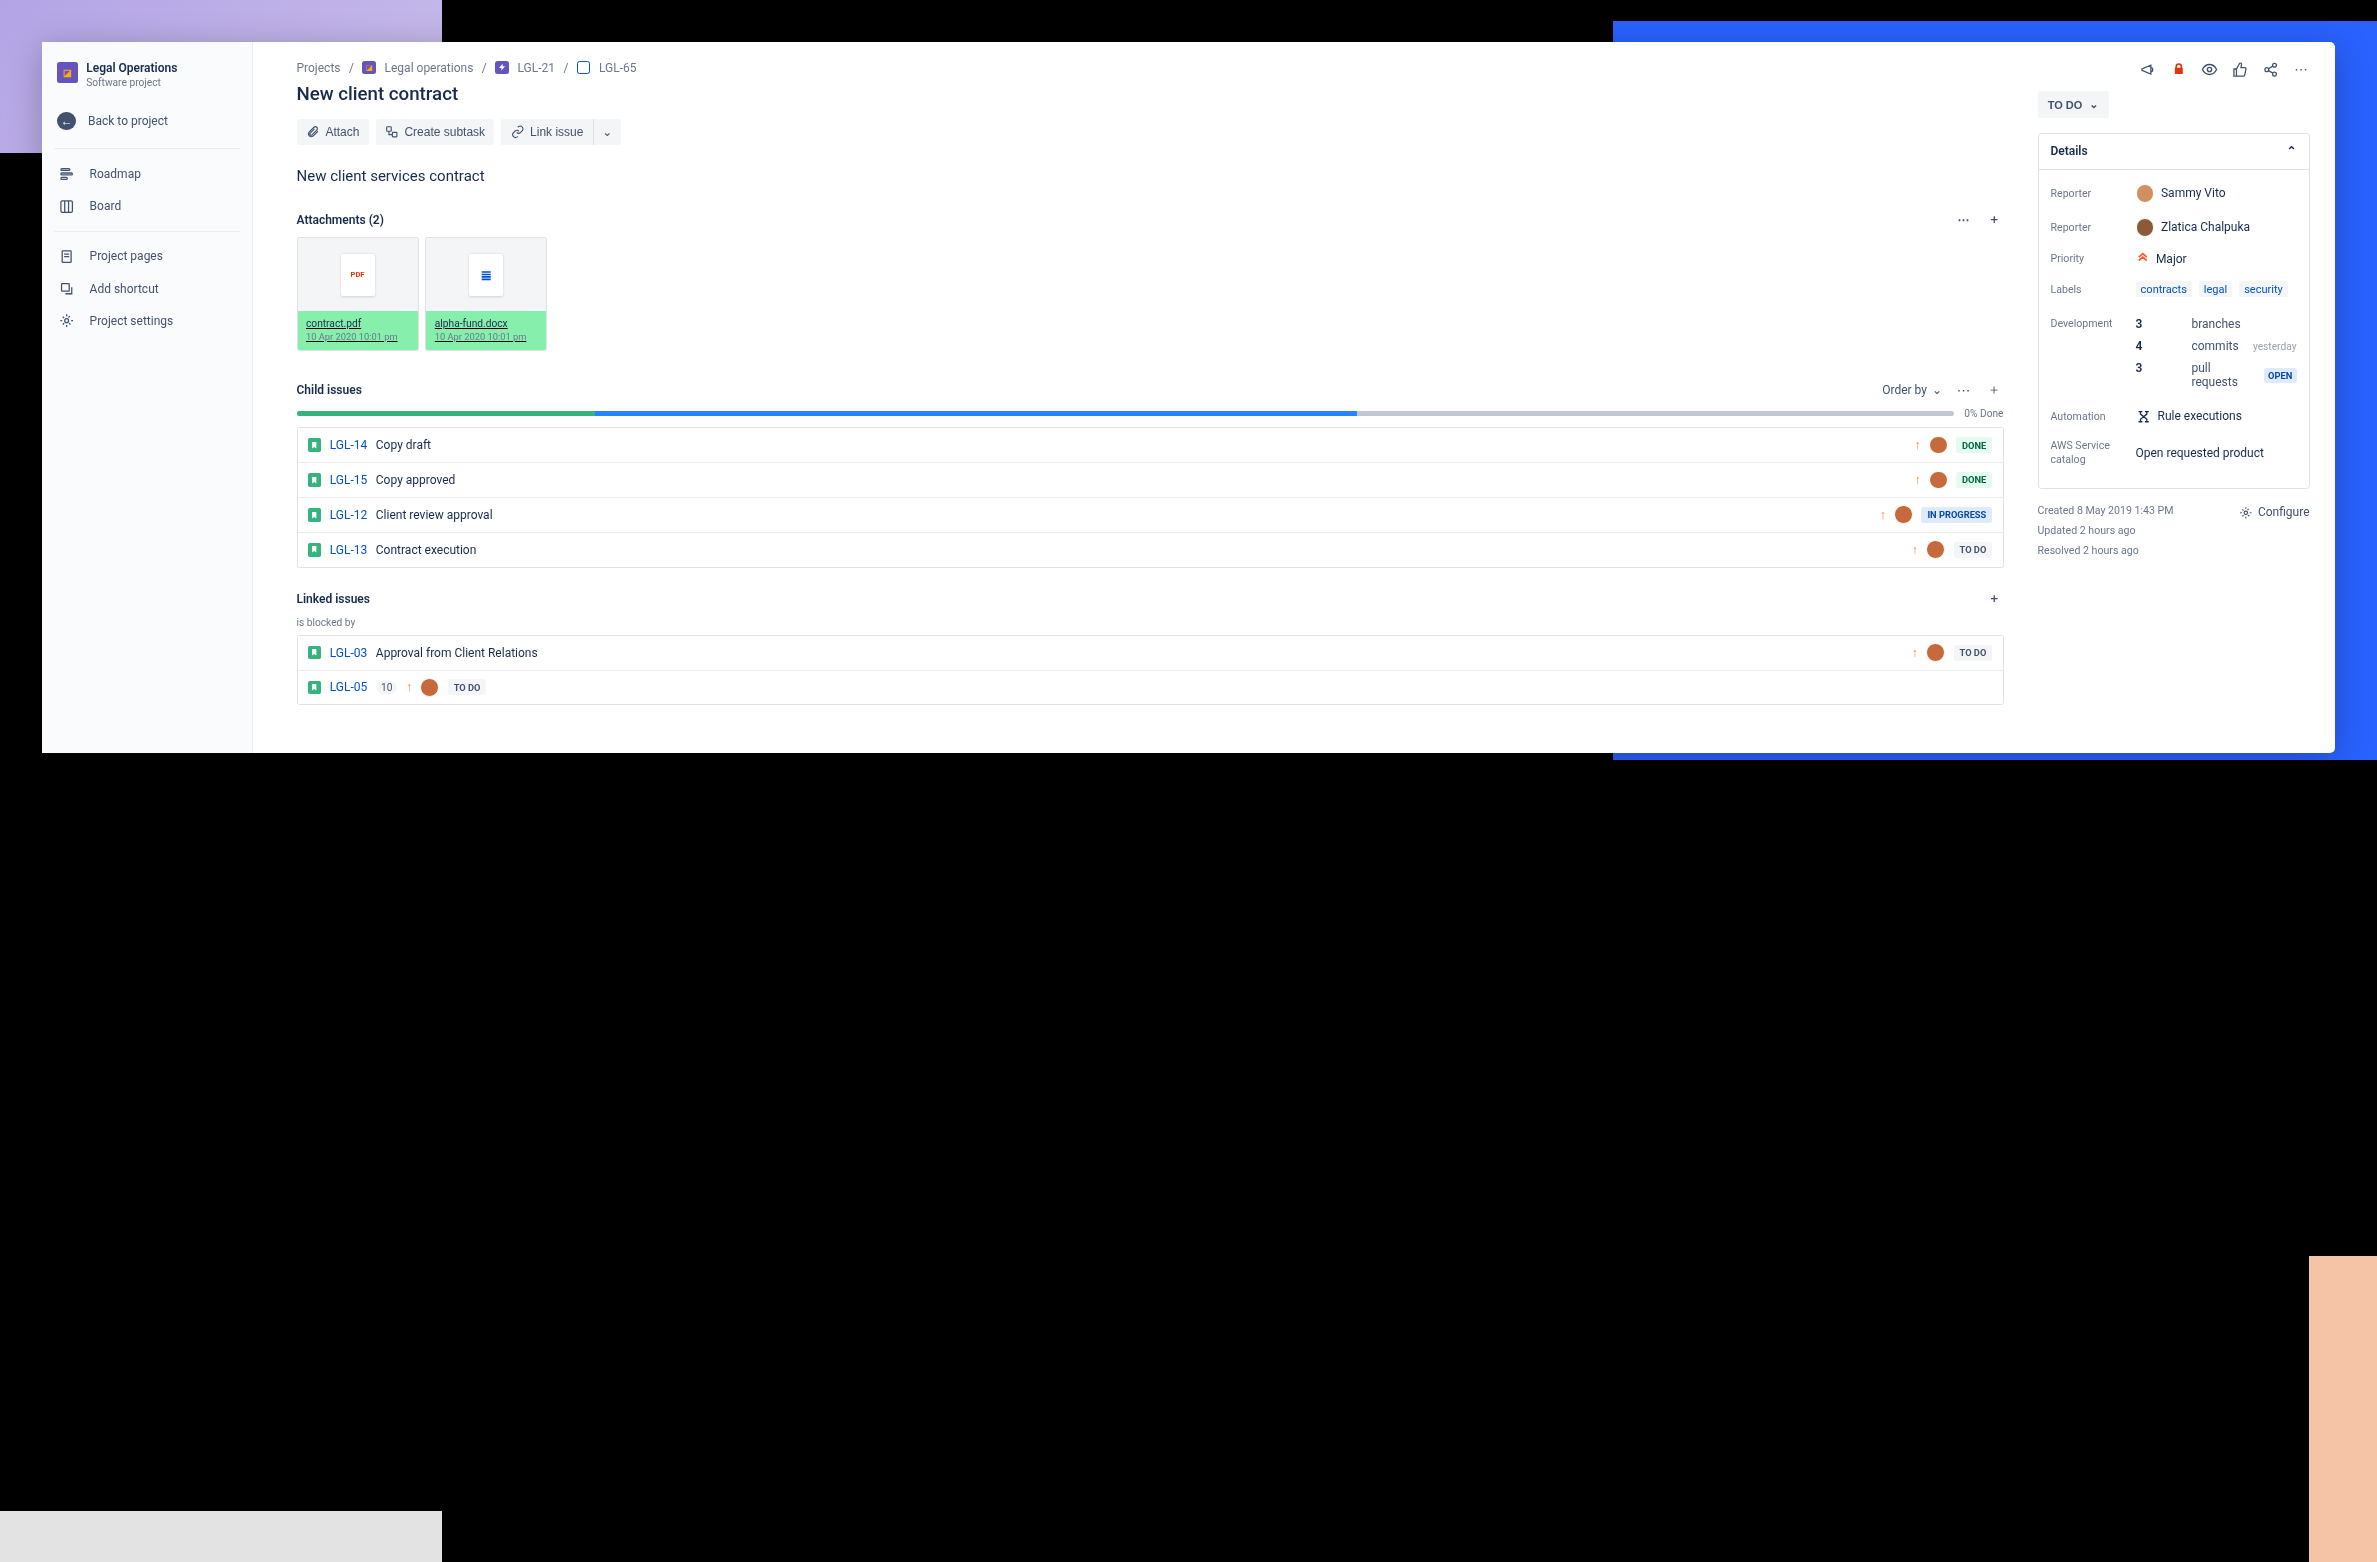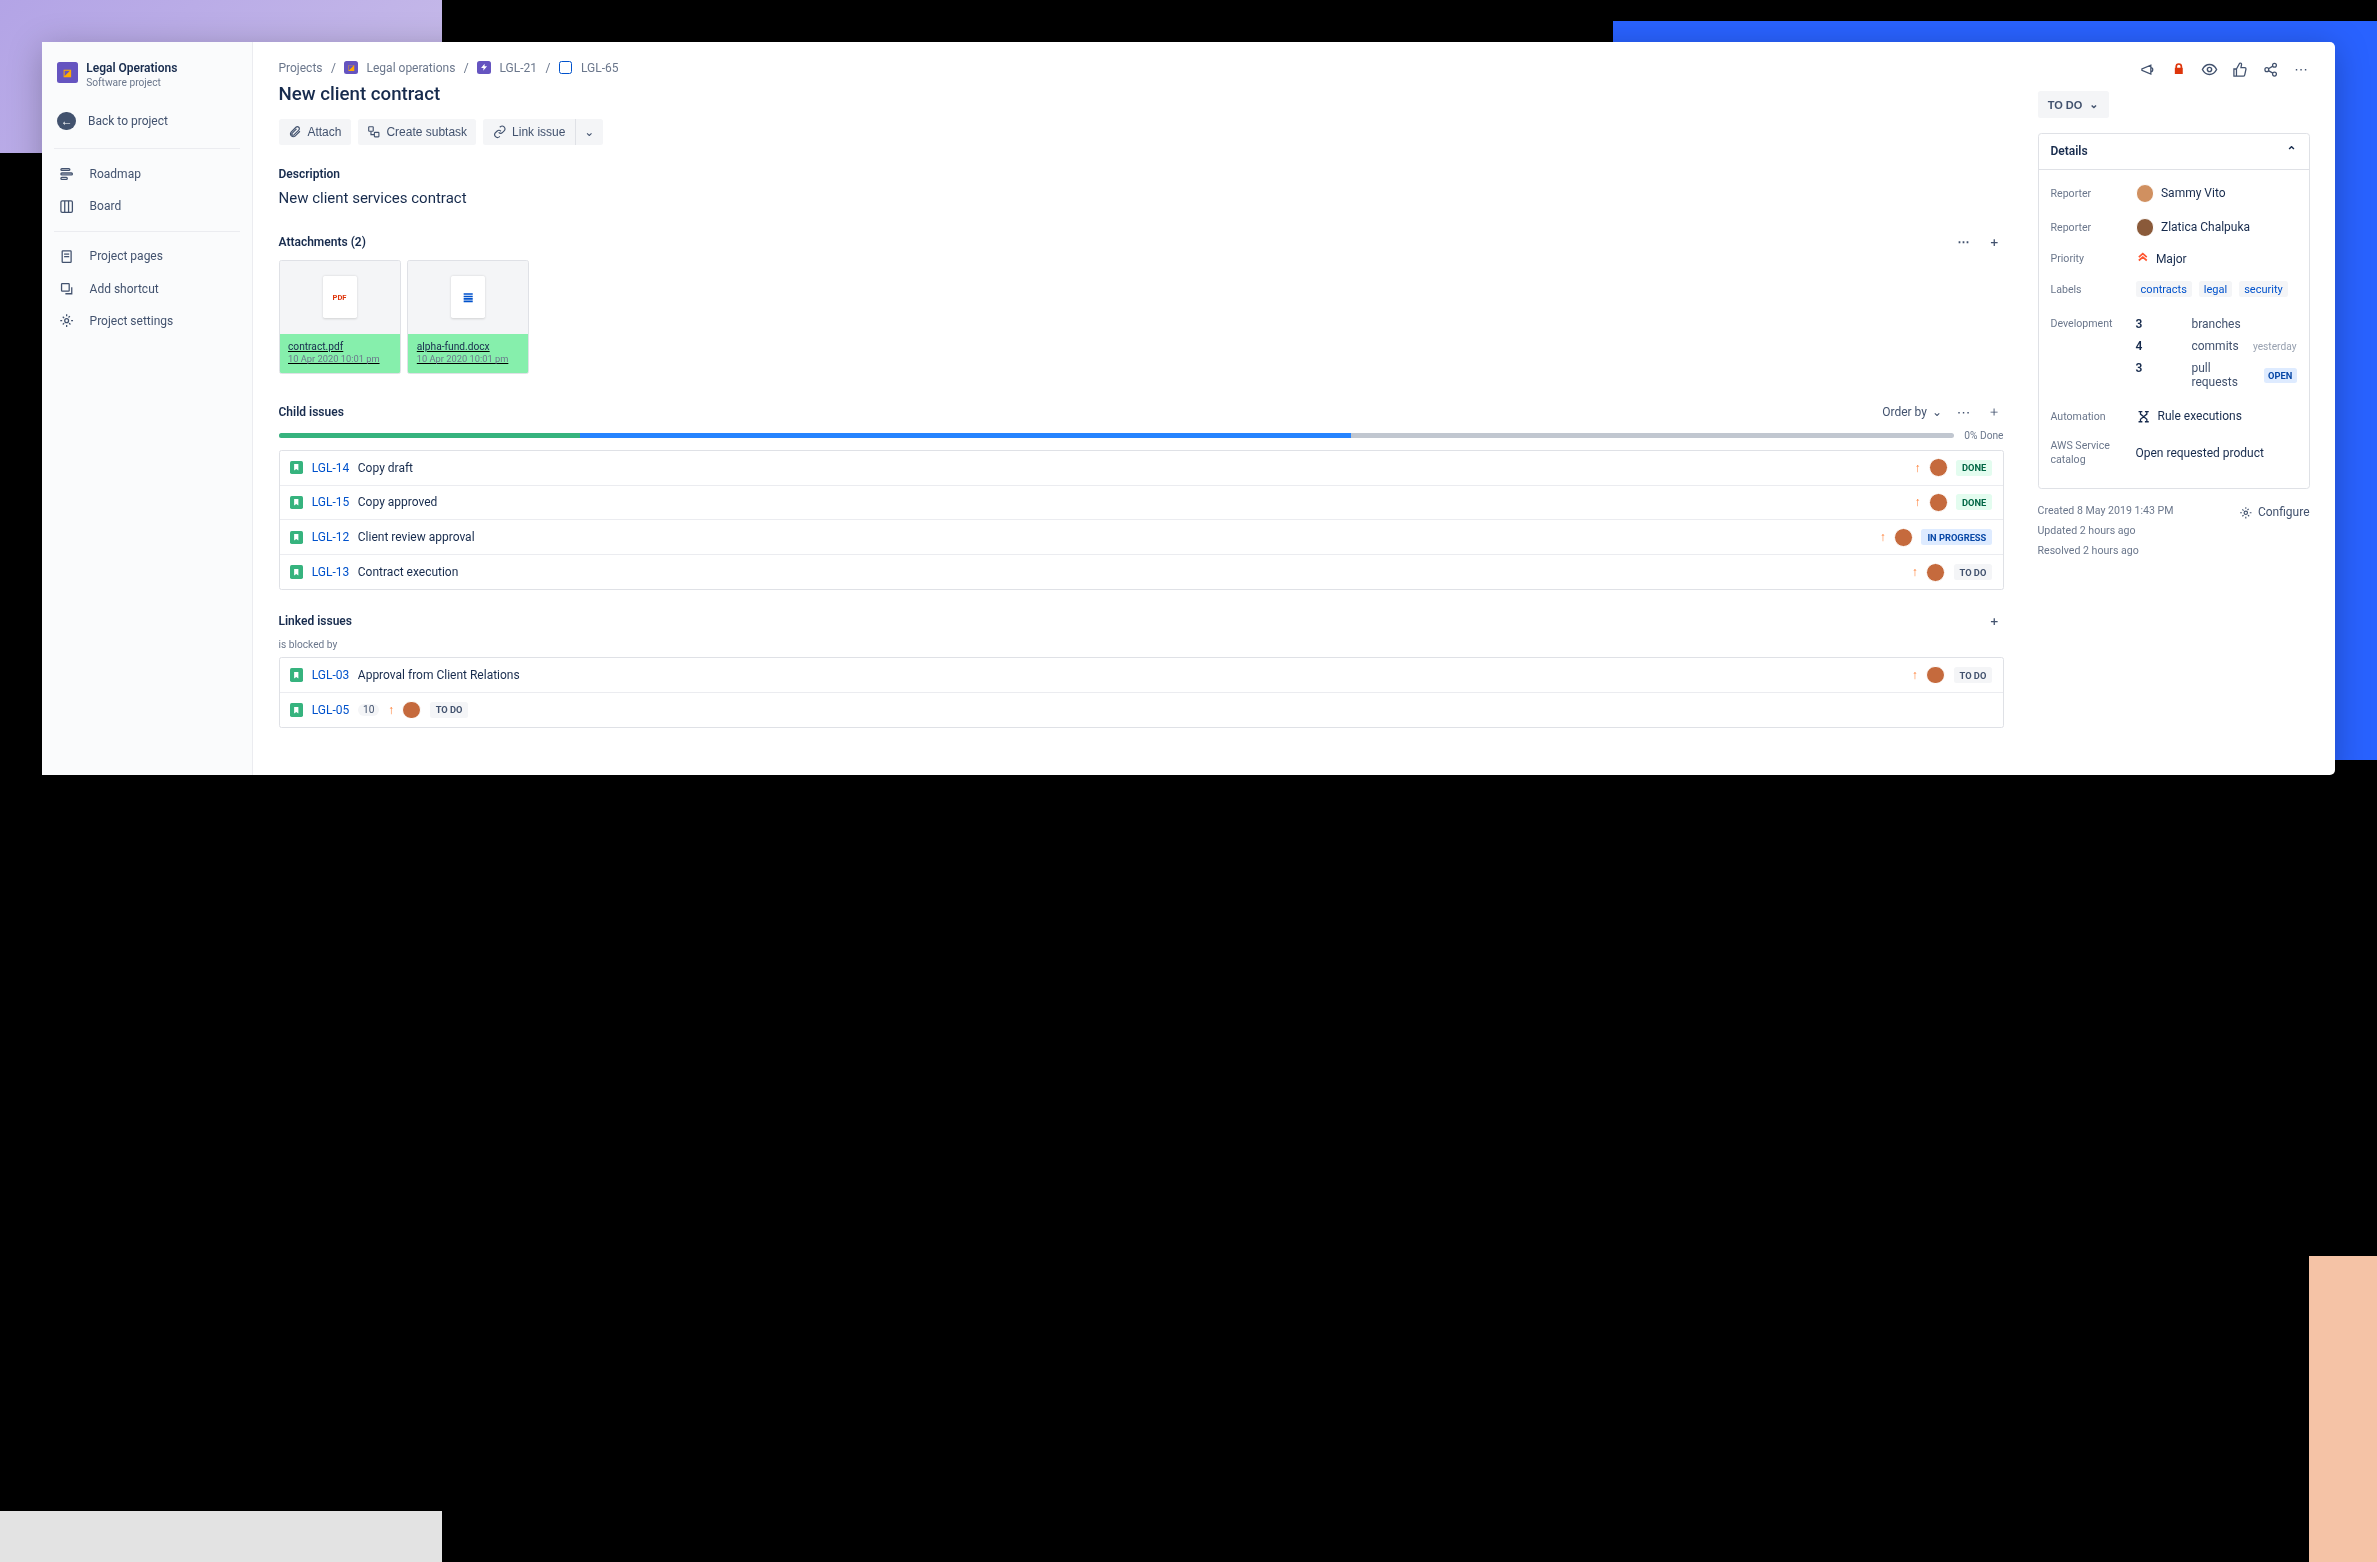--- a/index.html
+++ b/index.html
@@ -85,21 +85,21 @@
     width: 18.7px; height: 18.7px;
     display: flex; align-items: center; justify-content: center;
     margin-right: 13.6px; color: #42526e;
   }
 
   
   .main {
     flex: 1; padding: 18.7px 25.5px 25.5px;
     display: flex; gap: 34px;
   }
-  .content { flex: 1; min-width: 0; }
+  .content { flex: 1; min-width: 0; margin-left: 18px; }
 
   .breadcrumbs {
     display: flex; align-items: center; gap: 8.5px;
     font-size: 12px; color: #6b778c;
     margin-bottom: 8.5px;
   }
   .breadcrumbs a { color: #6b778c; text-decoration: none; cursor: pointer; }
   .bc-icon {
     width: 13.6px; height: 13.6px; border-radius: 2.5px;
     display: inline-flex; align-items: center; justify-content: center;
@@ -364,21 +364,20 @@
                 </svg>
             </span>
             <span>Link issue</span>
           </button>
           <button class="tool-btn tool-btn-split" style="border-radius:0 2.5px 2.5px 0">
             <span>⌄</span>
           </button>
         </div>
       </div>
 
-      <div class="section-head">Description</div>
       <div class="desc-text">New client services contract</div>
 
       <div class="section-head">
         <span>Attachments (2)</span>
         <span class="section-actions">
           <span class="icon-btn">⋯</span>
           <span class="icon-btn">＋</span>
         </span>
       </div>
 

